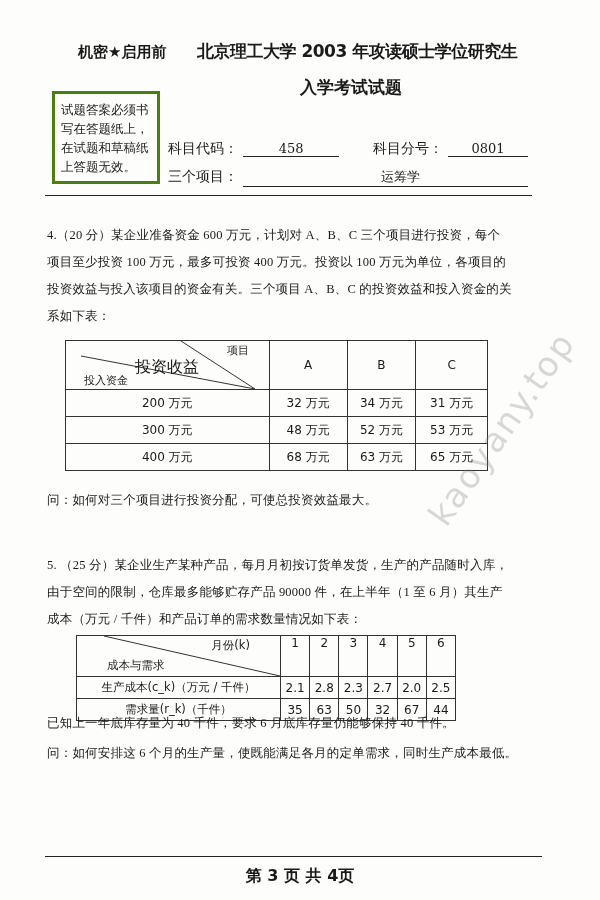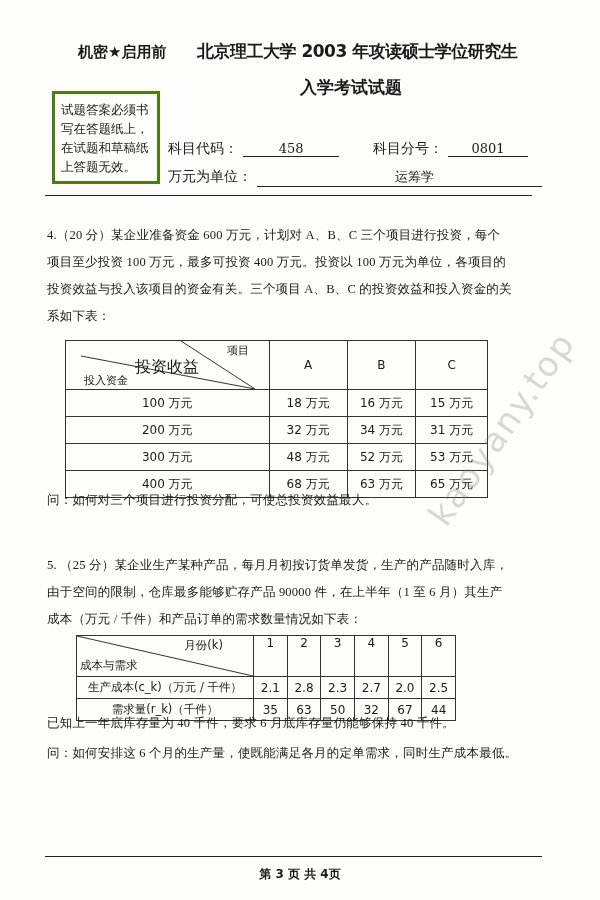--- a/index.html
+++ b/index.html
@@ -31,21 +31,21 @@
   .para { left: 47px; font-size: 12.5px; line-height: 27px; width: 540px; font-family: Liberation Serif, serif; letter-spacing: 0.2px; }
   table.t { border-collapse: collapse; position: absolute; font-size: 12px; font-family: "DejaVu Sans", sans-serif; }
   table.t td { border: 1px solid #333; text-align: center; padding: 0; }
   .t1 { left: 65px; top: 340px; width: 423px; }
   .t1 td { height: 26px; }
   .t2 { left: 76px; top: 635px; width: 380px; }
   .t2 td { height: 21px; }
   .diag { position: relative; }
   .diag svg { position: absolute; left: 0; top: 0; }
   .hr-bottom { left: 45px; top: 856px; width: 497px; height: 0; border-top: 1.5px solid #222; }
-  .pagenum { left: 0; width: 600px; top: 866px; text-align: center; font-size: 12px; font-weight: bold; font-family: "DejaVu Sans", sans-serif; }
+  .pagenum { left: 0; width: 600px; top: 866px; text-align: center; font-size: 16px; font-weight: bold; font-family: "DejaVu Sans", sans-serif; }
   .watermark {
     left: 420px; top: 510px; font-size: 34px; color: rgba(120,120,120,0.28);
     transform: rotate(-55deg); transform-origin: left top;
     font-family: "DejaVu Sans", sans-serif; letter-spacing: 2px;
     pointer-events: none;
   }
 </style>
 </head>
 <body>
 
@@ -62,21 +62,21 @@
 
 <div class="abs code-row">
   <span class="field-label">科目代码：</span>
   <span class="field-value" style="width:96px;">458</span>
 </div>
 <div class="abs fen-row">
   <span class="field-label">科目分号：</span>
   <span class="field-value" style="width:80px;">0801</span>
 </div>
 <div class="abs name-row">
-  <span class="field-label">万元为单位：</span>
+  <span class="field-label">三个项目：</span>
   <span class="field-value" style="width:285px; text-align:center; padding-left:30px; box-sizing:border-box;">运筹学</span>
 </div>
 
 <div class="abs hr-top"></div>
 
 <div class="abs para" style="top:222px;">
   <div>4.（20 分）某企业准备资金 600 万元，计划对 A、B、C 三个项目进行投资，每个</div>
   <div>项目至少投资 100 万元，最多可投资 400 万元。投资以 100 万元为单位，各项目的</div>
   <div>投资效益与投入该项目的资金有关。三个项目 A、B、C 的投资效益和投入资金的关</div>
   <div>系如下表：</div>
@@ -92,26 +92,20 @@
           <line x1="0" y1="15" x2="174" y2="48" stroke="#333" stroke-width="1"></line>
         </svg>
         <span style="position:absolute; right:6px; top:2px; font-size:11px;">项目</span>
         <span style="position:absolute; left:54px; top:16px; font-size:16px;">投资收益</span>
         <span style="position:absolute; left:3px; top:32px; font-size:11px;">投入资金</span>
       </div>
     </td>
     <td style="width:72px;">A</td>
     <td style="width:63px;">B</td>
     <td style="width:66px;">C</td>
-  </tr>
-  <tr>
-    <td>100 万元</td>
-    <td>18 万元</td>
-    <td>16 万元</td>
-    <td>15 万元</td>
   </tr>
   <tr>
     <td>200 万元</td>
     <td>32 万元</td>
     <td>34 万元</td>
     <td>31 万元</td>
   </tr>
   <tr>
     <td>300 万元</td>
     <td>48 万元</td>
@@ -132,21 +126,21 @@
 <div class="abs para" style="top:552px;">
   <div>5. （25 分）某企业生产某种产品，每月月初按订货单发货，生产的产品随时入库，</div>
   <div>由于空间的限制，仓库最多能够贮存产品 90000 件，在上半年（1 至 6 月）其生产</div>
   <div>成本（万元 / 千件）和产品订单的需求数量情况如下表：</div>
 </div>
 
 <table class="t t2">
   <tbody>
       <tr>
     <td style="width:176px; height:40px;" class="diag">
-      <div style="position:relative; width:176px; height:40px;">
+      <div style="position:relative; width:176px; height:40px;margin-left:27px;">
         <svg width="176" height="40">
           <line x1="0" y1="0" x2="176" y2="40" stroke="#333" stroke-width="1"></line>
         </svg>
         <span style="position:absolute; right:30px; top:2px; font-size:11.5px;">月份(k)</span>
         <span style="position:absolute; left:3px; top:22px; font-size:11.5px;">成本与需求</span>
       </div>
     </td>
     <td style="vertical-align:top;">1</td>
     <td style="vertical-align:top;">2</td>
     <td style="vertical-align:top;">3</td>

